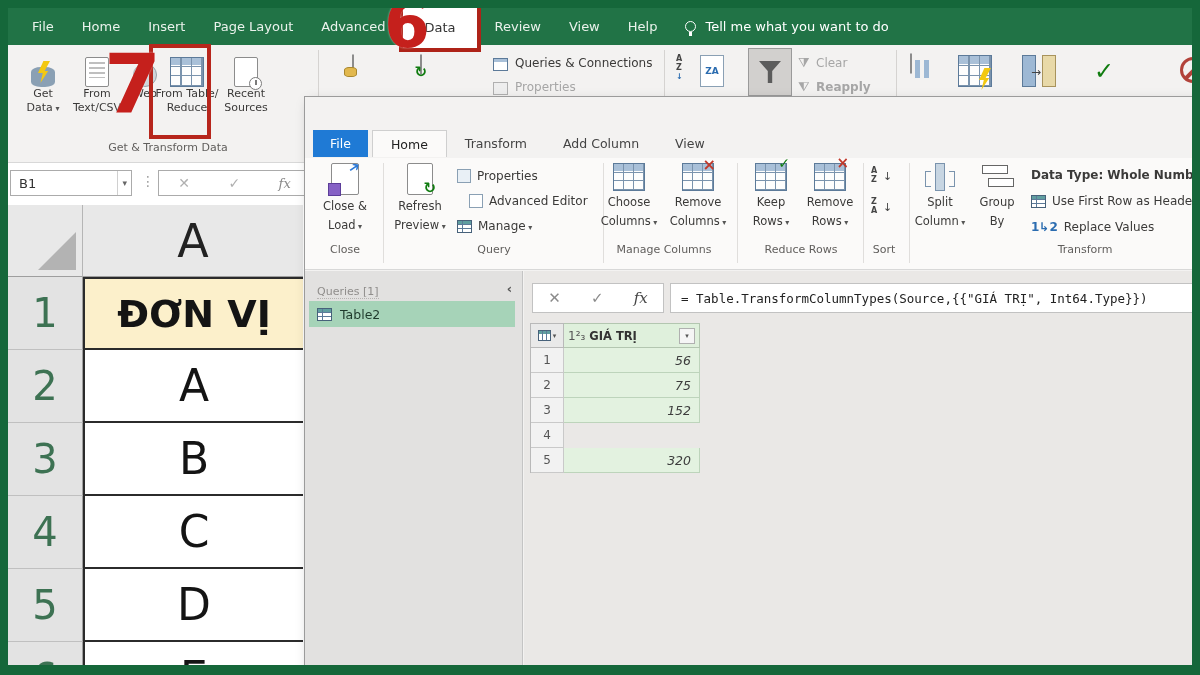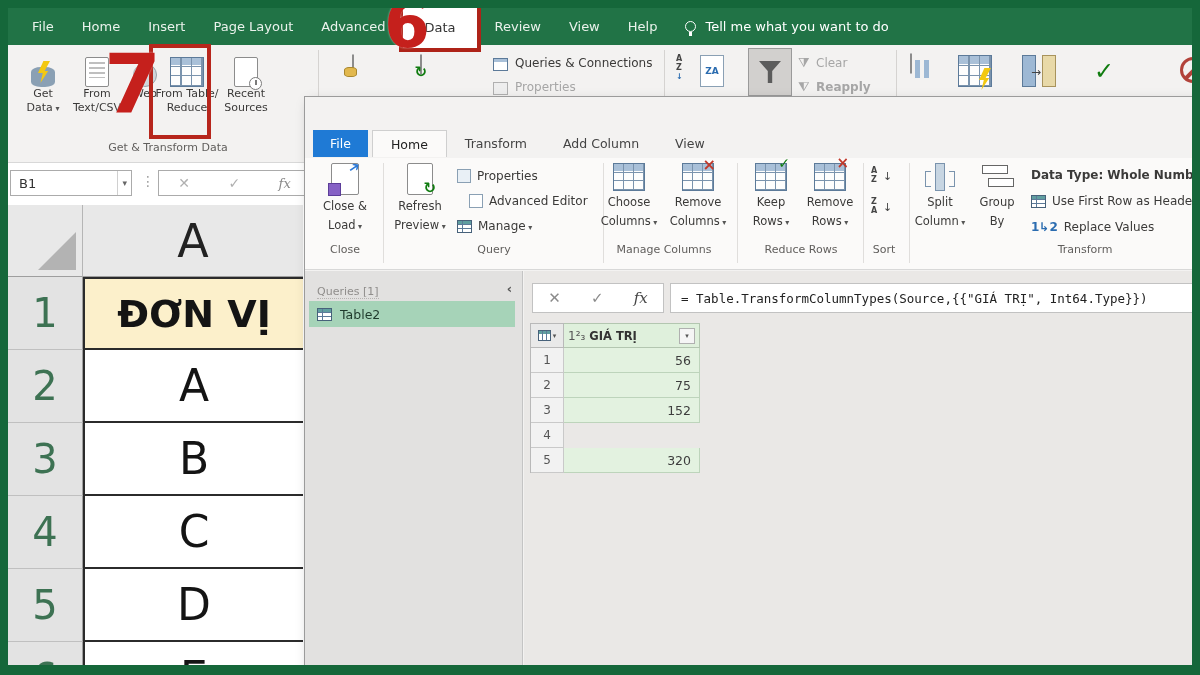--- a/index.html
+++ b/index.html
@@ -109,21 +109,21 @@
        align-items:center;justify-content:center;gap:2px;}
   .pcol{flex:1;background:#dff0dc;border:1px solid #b3c6b0;border-left:none;display:flex;align-items:center;
        padding:0 4px;gap:4px;font-size:11.5px;color:#333;}
   .fltbox{margin-left:auto;width:16px;height:16px;background:#f5f5f5;border:1px solid #b0b0b0;display:flex;
        align-items:center;justify-content:center;}
   .prow{display:flex;height:25px;}
   .pnum{width:33px;background:#f2f2f2;border-right:1px solid #c9c9c9;border-bottom:1px solid #c9c9c9;
        color:#555;font-size:12px;display:flex;align-items:center;justify-content:center;}
   .pval{flex:1;background:#e3f2e0;border-right:1px solid #bdd4bb;border-bottom:1px solid #bdd4bb;
        display:flex;align-items:center;justify-content:flex-end;padding-right:8px;
-       font-size:12.5px;color:#3d3d3d;}
+       font-size:12.5px;font-style:italic;color:#3d3d3d;}
   
   .red7box{position:absolute;left:149px;top:44px;width:62px;height:95px;border:4px solid #b7261c;z-index:40;}
   .reddigit{position:absolute;font-weight:800;color:#c5201c;z-index:41;line-height:1;
        text-shadow:0 0 2px rgba(255,255,255,.6);}
 </style>
 </head>
 <body>
 
 <div class="canvas">
 

